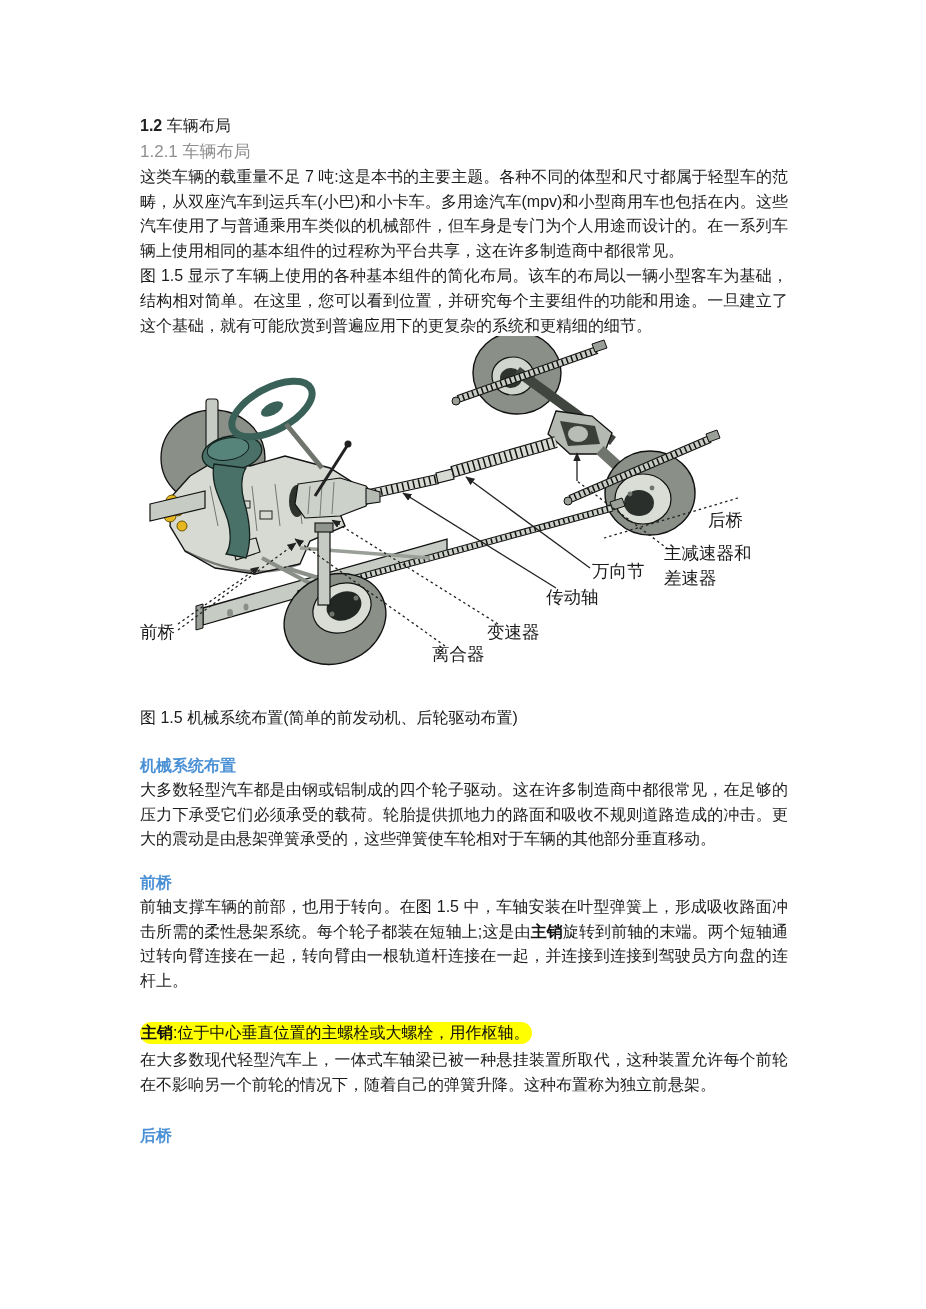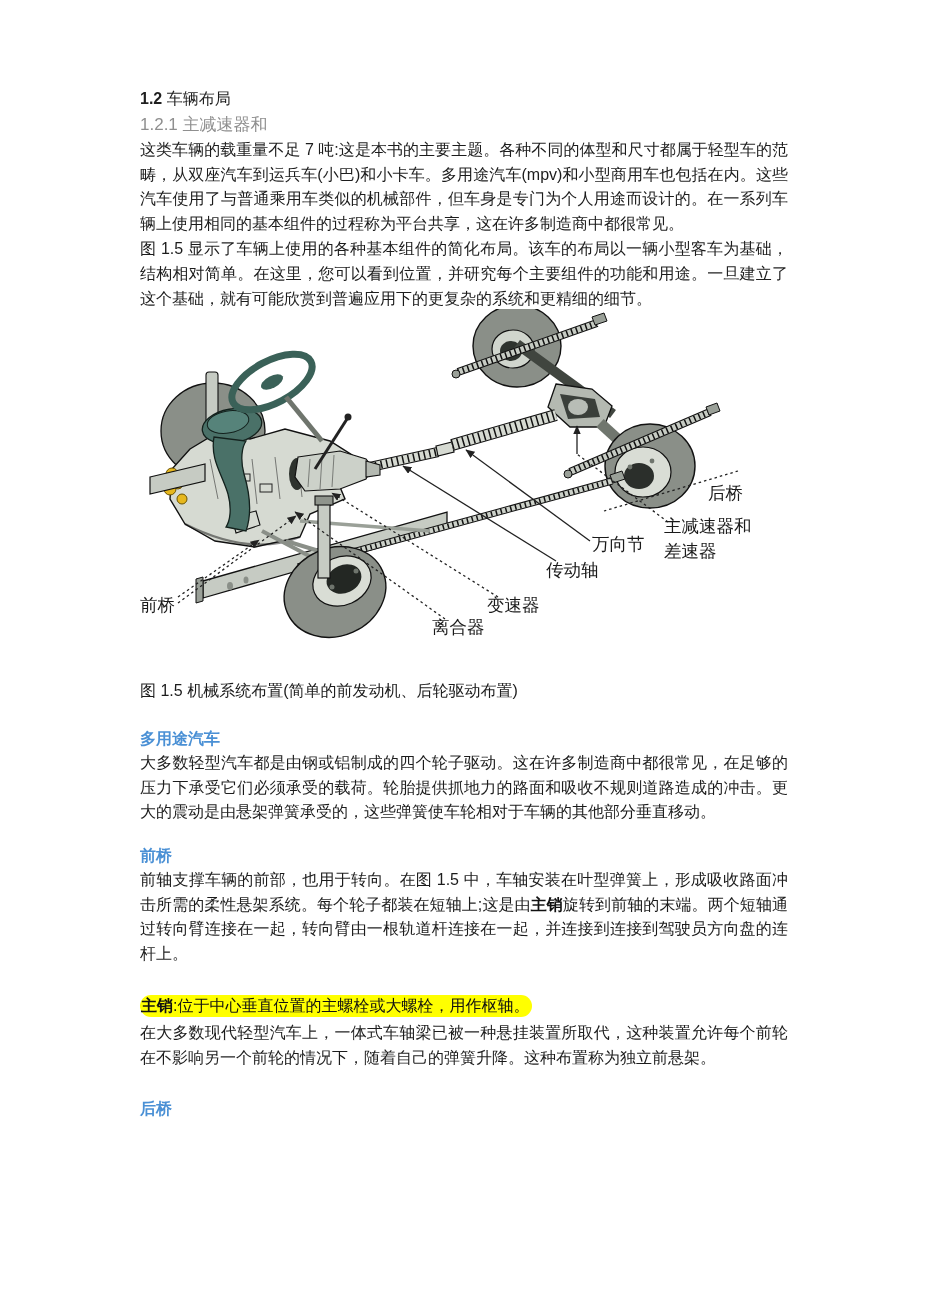--- a/index.html
+++ b/index.html
@@ -1,21 +1,21 @@
 <!DOCTYPE html>
 <html><head>
 <meta charset="utf-8">
 <style>
   html,body{margin:0;padding:0;}
   body{
     width:926px;height:1309px;overflow:hidden;background:#ffffff;
     font-family:"Liberation Sans","DejaVu Sans",sans-serif;
     color:#1a1a1a;
   }
-  .page{padding:88px 138px 0 140px;}
+  .page{padding:115px 138px 0 140px;}
   .h1{font-size:16px;line-height:22px;color:#1f1f1f;}
   .h1 .num{font-weight:bold;}
   .h2{font-size:17px;line-height:25px;color:#8f8f8f;margin-top:2px;}
   p.para{
     margin:1px 0 0 0;font-size:16px;line-height:24.6px;
     text-align:justify;text-justify:inter-ideograph;color:#1c1c1c;
   }
   .figure-wrap{position:relative;height:358px;margin:-2px 0 0 -140px;width:926px;}
   .figure-wrap svg{display:block;}
   .caption{margin-top:12px;font-size:16px;line-height:24px;color:#1c1c1c;}
@@ -30,21 +30,21 @@
   b.term{font-weight:bold;color:#111;}
   text.fig-label{font-size:17.5px;fill:#1a1a1a;font-family:"Liberation Sans","DejaVu Sans",sans-serif;}
 </style>
 </head>
 <body>
 
 <div class="page">
 
   <div class="h1"><span class="num">1.2</span> <span>车辆布局</span></div>
 
-  <div class="h2">1.2.1 主减速器和</div>
+  <div class="h2">1.2.1 车辆布局</div>
 
   <p class="para">这类车辆的载重量不足 7 吨:这是本书的主要主题。各种不同的体型和尺寸都属于轻型车的范畴，从双座汽车到运兵车(小巴)和小卡车。多用途汽车(mpv)和小型商用车也包括在内。这些汽车使用了与普通乘用车类似的机械部件，但车身是专门为个人用途而设计的。在一系列车辆上使用相同的基本组件的过程称为平台共享，这在许多制造商中都很常见。</p>
   <p class="para">图 1.5 显示了车辆上使用的各种基本组件的简化布局。该车的布局以一辆小型客车为基础，结构相对简单。在这里，您可以看到位置，并研究每个主要组件的功能和用途。一旦建立了这个基础，就有可能欣赏到普遍应用下的更复杂的系统和更精细的细节。</p>
 
   <div class="figure-wrap">
     <svg width="926" height="358" viewBox="0 0 926 358">
       <defs>
         <marker id="arw" markerWidth="9" markerHeight="8" refX="6.5" refY="3" orient="auto">
           <path d="M0,0L7,3L0,6Z" fill="#222"></path>
         </marker>
@@ -191,21 +191,21 @@
       <text class="fig-label" x="592" y="241">万向节</text>
       <text class="fig-label" x="546" y="267">传动轴</text>
       <text class="fig-label" x="487" y="302">变速器</text>
       <text class="fig-label" x="432" y="324">离合器</text>
       <text class="fig-label" x="140" y="302">前桥</text>
     </svg>
   </div>
 
   <div class="caption">图 1.5 机械系统布置(简单的前发动机、后轮驱动布置)</div>
 
-  <div class="sec-head mt-wheels">多用途汽车</div>
+  <div class="sec-head mt-wheels">机械系统布置</div>
   <p class="para">大多数轻型汽车都是由钢或铝制成的四个轮子驱动。这在许多制造商中都很常见，在足够的压力下承受它们必须承受的载荷。轮胎提供抓地力的路面和吸收不规则道路造成的冲击。更大的震动是由悬架弹簧承受的，这些弹簧使车轮相对于车辆的其他部分垂直移动。</p>
 
   <div class="sec-head mt-front">前桥</div>
   <p class="para"><span>前轴支撑车辆的前部，也用于转向。在图 1.5 中，车轴安装在叶型弹簧上，形成吸收路面冲击所需的柔性悬架系统。每个轮子都装在短轴上;这是由</span><b class="term">主销</b><span>旋转到前轴的末端。两个短轴通过转向臂连接在一起，转向臂由一根轨道杆连接在一起，并连接到连接到驾驶员方向盘的连杆上。</span></p>
 
   <p class="kingpin"><mark><b>主销</b><span>:位于中心垂直位置的主螺栓或大螺栓，用作枢轴。</span></mark></p>
 
   <p class="para modern">在大多数现代轻型汽车上，一体式车轴梁已被一种悬挂装置所取代，这种装置允许每个前轮在不影响另一个前轮的情况下，随着自己的弹簧升降。这种布置称为独立前悬架。</p>
 
   <div class="sec-head mt-rear">后桥</div>

